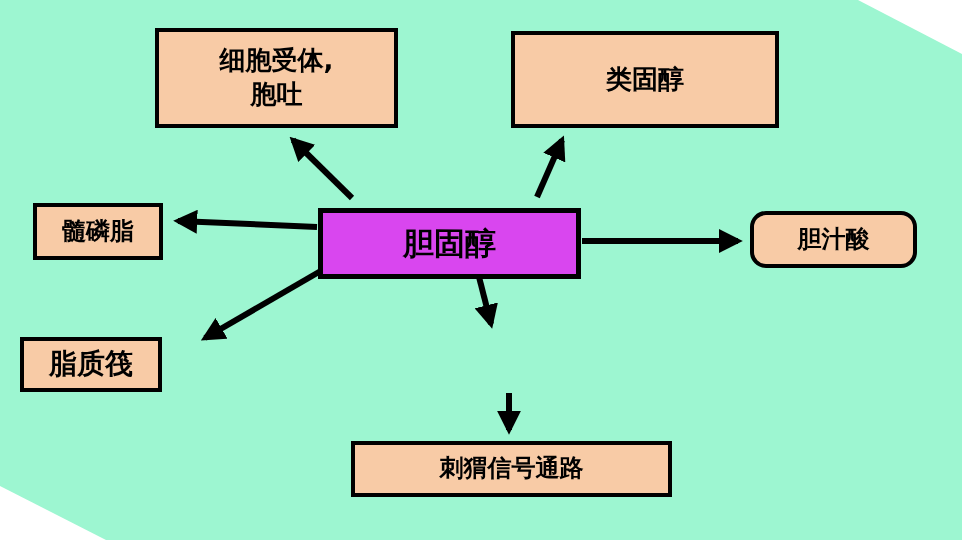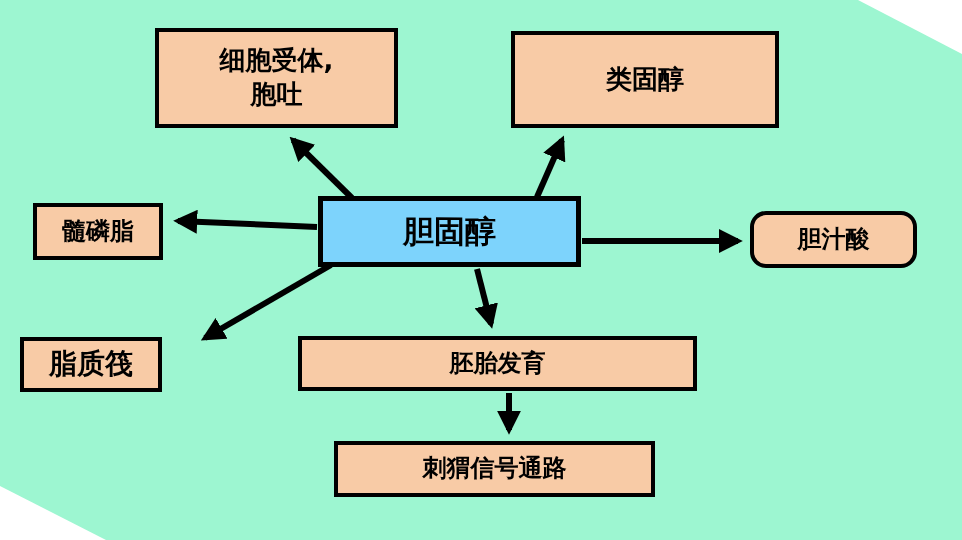--- a/index.html
+++ b/index.html
@@ -43,32 +43,33 @@
     flex-direction: column;
     align-items: center;
     justify-content: center;
     font-weight: bold;
     color: #000000;
     text-align: center;
     line-height: 1.3;
     font-size: 26px;
   }
   .node.center {
-    background: #7dd3fc;
+    background: #d946ef;
     border-width: 5px;
     font-size: 31px;
+    margin-top: 12px;
   }
   #node-cell-receptor { left: 155px; top: 28px;  width: 243px; height: 100px; }
   #node-steroid       { left: 511px; top: 31px;  width: 268px; height: 97px;  }
   #node-myelin        { left: 33px;  top: 203px; width: 130px; height: 57px;  font-size: 24px; }
   #node-center        { left: 318px; top: 196px; width: 263px; height: 71px;  }
   #node-bile-acid     { left: 750px; top: 211px; width: 167px; height: 57px;  font-size: 24px; border-radius: 16px; }
   #node-lipid-raft    { left: 20px;  top: 337px; width: 142px; height: 55px;  font-size: 28px; }
   #node-embryo        { left: 298px; top: 336px; width: 399px; height: 55px;  font-size: 24px; }
-  #node-hedgehog      { left: 334px; top: 441px; width: 321px; height: 56px;  font-size: 24px; }
+  #node-hedgehog      { left: 351px; top: 441px; width: 321px; height: 56px;  font-size: 24px; }
   svg.arrows {
     position: absolute;
     left: 0; top: 0;
     width: 962px; height: 540px;
     pointer-events: none;
   }
   svg.arrows line {
     stroke: #000000;
     stroke-width: 6;
   }
@@ -111,23 +112,20 @@
   </div>
 
   <div class="node" id="node-bile-acid">
     <span>胆汁酸</span>
   </div>
 
   <div class="node" id="node-lipid-raft">
     <span>脂质筏</span>
   </div>
 
-  <div class="node" id="node-embryo">
-    <span>胚胎发育</span>
-  </div>
 
   <div class="node" id="node-hedgehog">
     <span>刺猬信号通路</span>
   </div>
 
   <div class="corner tr"></div>
   <div class="corner bl"></div>
 
 </div>
 

